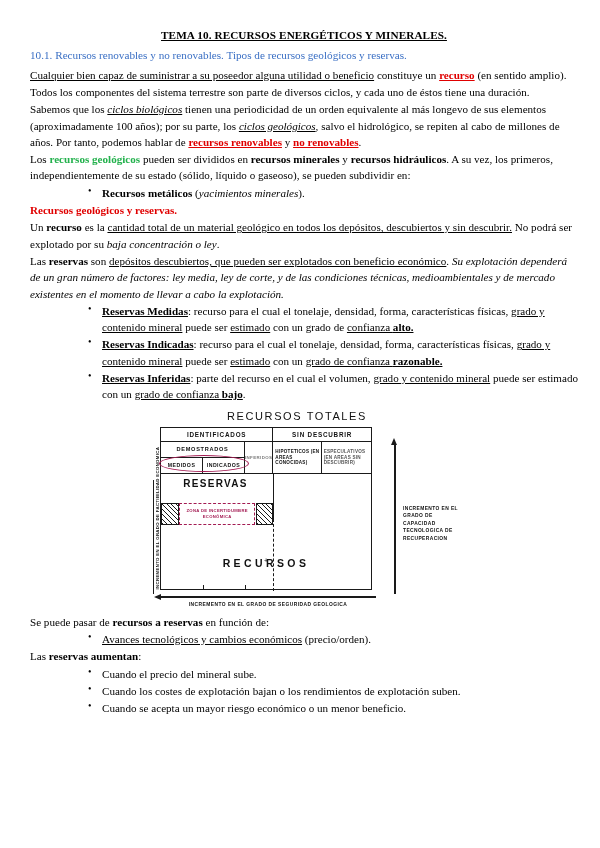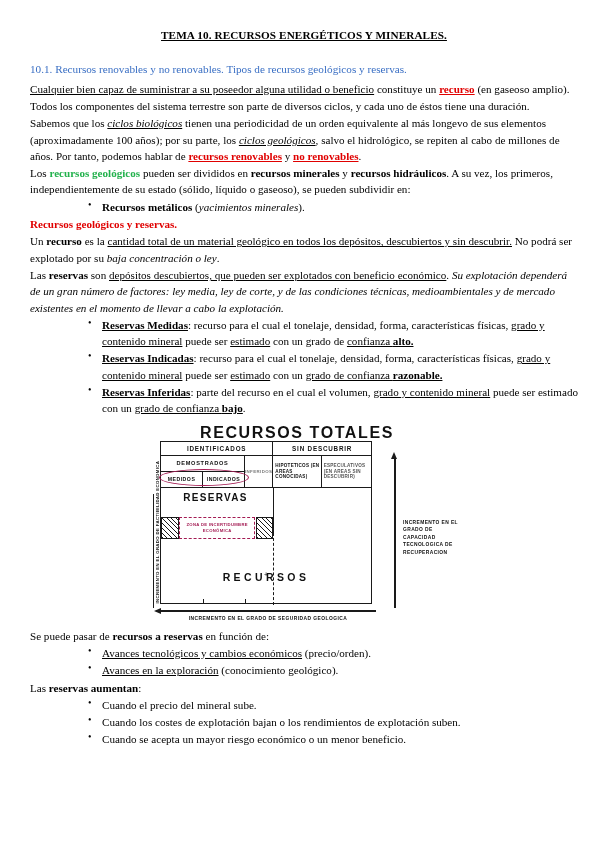--- a/index.html
+++ b/index.html
@@ -20,21 +20,21 @@
     position: relative;
     box-sizing: border-box;
     padding: 28px 22px 0 30px;
   }
   .doc-title {
     text-align: center;
     font-weight: bold;
     font-size: 11.2px;
     text-decoration: underline;
     letter-spacing: 0.1px;
-    margin: 0 0 20px 0;
+    margin: 0 0 6px 0;
     line-height: 1.25;
   }
   .section-head {
     color: #3a6fc4;
     font-size: 11.2px;
     font-weight: normal;
     margin: 0 0 3px 0;
     line-height: 1.4;
   }
   p.para {
@@ -80,22 +80,22 @@
     width: 312px;
     height: 200px;
     font-family: "Liberation Sans", sans-serif;
   }
   .dg-title {
     position: absolute;
     top: 0px;
     left: 18px;
     width: 262px;
     text-align: center;
-    font-size: 16px;
-    font-weight: bold;
+    font-size: 11px;
+    font-weight: normal;
     letter-spacing: 1.6px;
     color: #111;
   }
   .grid {
     position: absolute;
     left: 12px;
     top: 17px;
     width: 212px;
     height: 163px;
     border: 1.4px solid #1a1a1a;
@@ -364,21 +364,21 @@
 </style>
 </head>
 <body>
 
 <div class="page">
 
   <div class="doc-title">TEMA 10. RECURSOS ENERGÉTICOS Y MINERALES.</div>
 
   <div class="section-head">10.1. Recursos renovables y no renovables. Tipos de recursos geológicos y reservas.</div>
 
-  <p class="para"><span class="u">Cualquier bien capaz de suministrar a su poseedor alguna utilidad o beneficio</span><span> constituye un </span><span class="red-u">recurso</span><span> (en gaseoso amplio).</span></p>
+  <p class="para"><span class="u">Cualquier bien capaz de suministrar a su poseedor alguna utilidad o beneficio</span><span> constituye un </span><span class="red-u">recurso</span><span> (en sentido amplio).</span></p>
 
 
   <p class="para">Todos los componentes del sistema terrestre son parte de diversos ciclos, y cada uno de éstos tiene una duración.</p>
 
   <p class="para"><span>Sabemos que los </span><span class="i u">ciclos biológicos</span><span> tienen una periodicidad de un orden equivalente al más longevo de sus elementos (aproximadamente 100 años); por su parte, los </span><span class="i u">ciclos geológicos</span><span>, salvo el hidrológico, se repiten al cabo de millones de años. Por tanto, podemos hablar de </span><span class="red-u">recursos renovables</span><span> y </span><span class="red-u">no renovables</span><span>.</span></p>
 
   <p class="para"><span>Los </span><span class="green">recursos geológicos</span><span> pueden ser divididos en </span><span class="b">recursos minerales</span><span> y </span><span class="b">recursos hidráulicos</span><span>. A su vez, los primeros, independientemente de su estado (sólido, líquido o gaseoso), se pueden subdividir en:</span></p>
 
   <ul class="bullets">
     <li><span class="b">Recursos metálicos</span><span> (</span><span class="i">yacimientos minerales</span><span>).</span></li>
@@ -453,21 +453,20 @@
       </div>
       <div class="axis-right-label">INCREMENTO EN EL GRADO DE CAPACIDAD TECNOLOGICA DE RECUPERACION</div>
 
     </div>
   </div>
 
   <p class="para"><span>Se puede pasar de </span><span class="b">recursos a reservas</span><span> en función de:</span></p>
 
   <ul class="bullets">
     <li><span class="u">Avances tecnológicos y cambios económicos</span><span> (precio/orden).</span></li>
-    <li><span class="u">Avances en la exploración</span><span> (conocimiento geológico).</span></li>
   </ul>
 
   <p class="para"><span>Las </span><span class="b">reservas aumentan</span><span>:</span></p>
 
   <ul class="bullets">
     <li>Cuando el precio del mineral sube.</li>
     <li>Cuando los costes de explotación bajan o los rendimientos de explotación suben.</li>
     <li>Cuando se acepta un mayor riesgo económico o un menor beneficio.</li>
   </ul>
 

